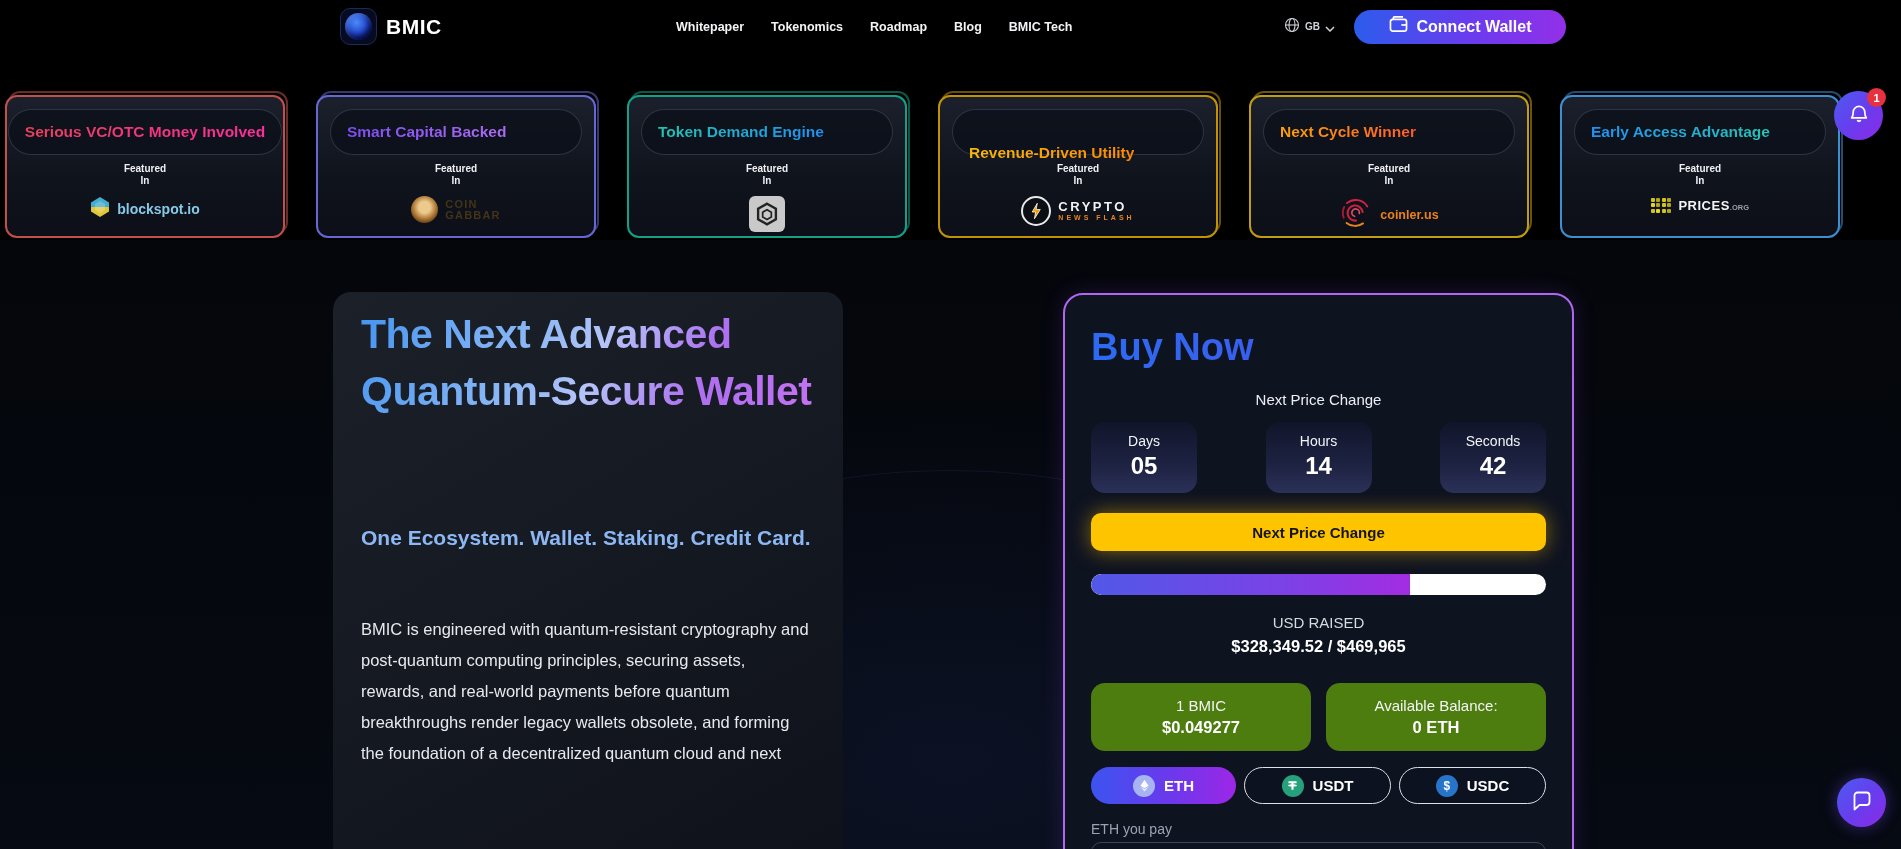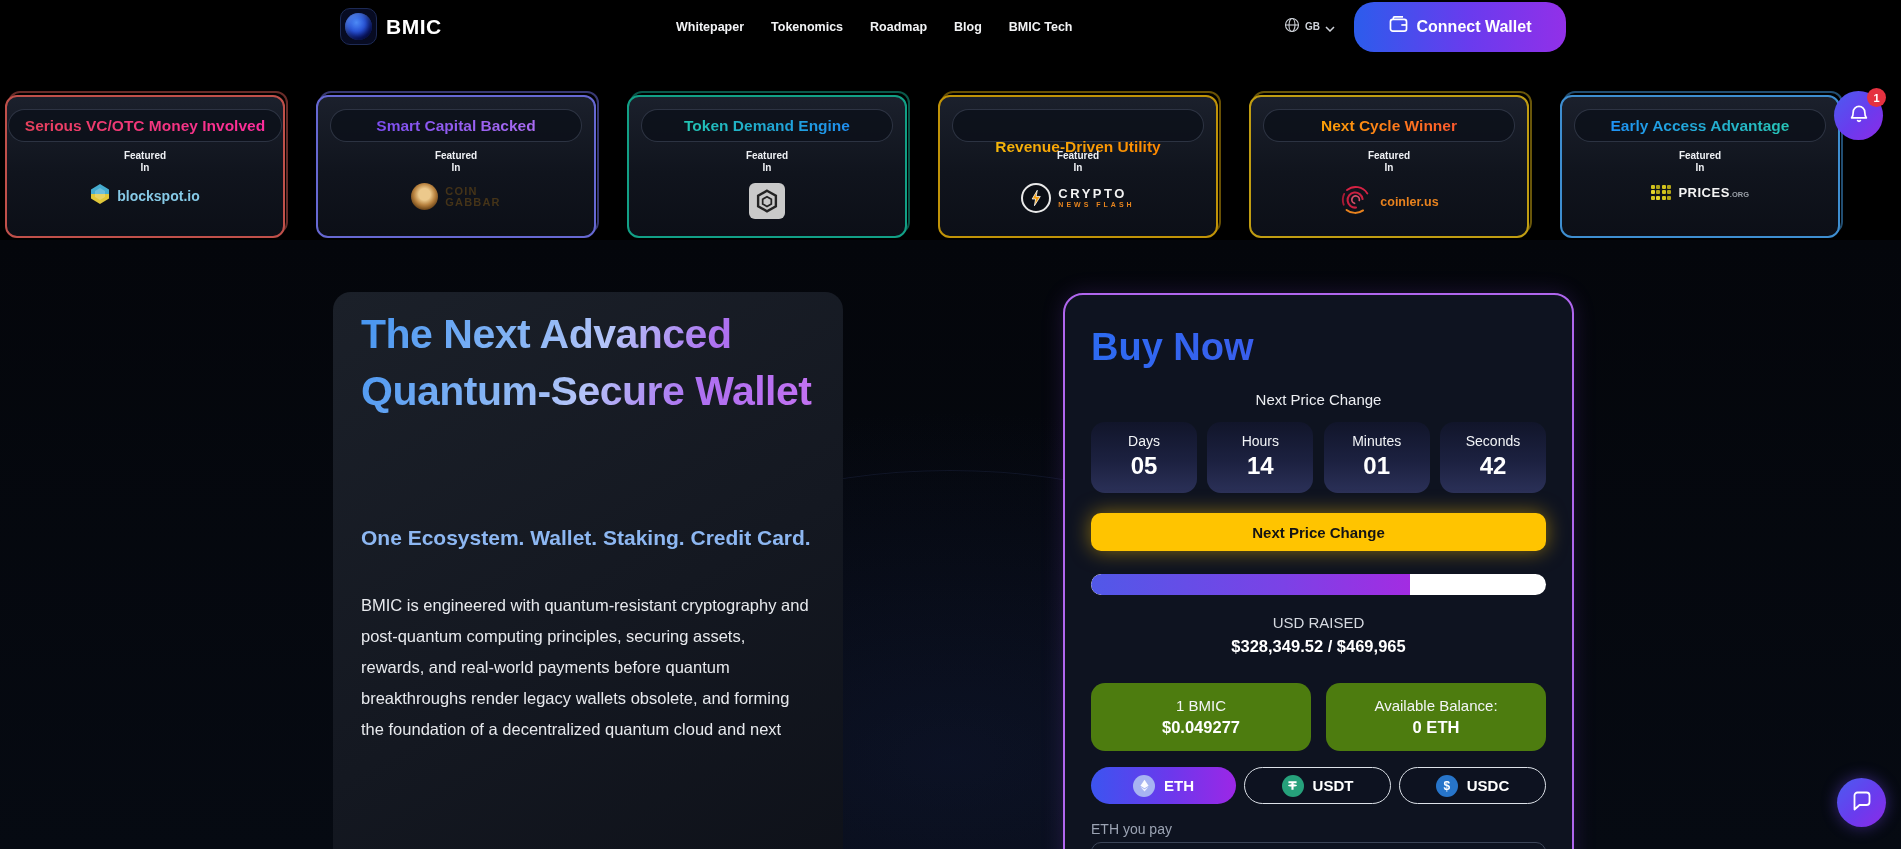--- a/index.html
+++ b/index.html
@@ -14,35 +14,35 @@
     display:flex; align-items:center; justify-content:center; }
   .brand-orb { width:27px; height:27px; border-radius:50%;
     background:radial-gradient(circle at 42% 35%, #4d8af5 0%, #2a55d8 38%, #10259a 68%, #071352 100%);
     box-shadow:inset -2px -3px 6px rgba(0,0,20,.7), inset 2px 2px 4px rgba(130,180,255,.45); }
   .brand-name { color:#fff; font-size:21px; font-weight:bold; letter-spacing:.5px; }
   .nav-links { position:absolute; left:676px; top:0; height:53px; display:flex; align-items:center; gap:27px; }
   .nav-link { color:#f2f3f5; font-size:12.5px; font-weight:600; text-decoration:none; cursor:pointer; white-space:nowrap; }
   .nav-right { position:absolute; left:1284px; top:0; height:53px; display:flex; align-items:center; gap:19px; }
   .lang { display:flex; align-items:center; gap:5px; cursor:pointer; }
   .lang-code { color:#cfd3da; font-size:10px; font-weight:bold; }
-  .connect-btn { width:212px; height:50px; border:none; border-radius:20px; cursor:pointer;
+  .connect-btn { width:212px; height:34px; border:none; border-radius:20px; cursor:pointer;
     background:linear-gradient(90deg,#2c5cec 0%, #6a3bee 55%, #9230e8 100%);
     color:#fff; font-family:inherit; font-size:16px; font-weight:bold;
     display:flex; align-items:center; justify-content:center; gap:9px; }
 
   
   .cards-row { position:absolute; left:5px; top:95px; display:flex; gap:31px; z-index:5; }
   .fcard { position:relative; width:280px; height:143px; border-radius:12px; border:2px solid var(--bc,#666);
     background:linear-gradient(180deg,#1b202c 0%, #10141d 55%, #0c0f17 100%);
     display:flex; flex-direction:column; align-items:center; padding-top:12px; }
   .fcard::before { content:""; position:absolute; inset:-2px; border-radius:12px; border:2px solid var(--bc,#666);
     opacity:.55; transform:translate(3px,-4px); z-index:-1; }
-  .fcard-pill { min-width:calc(100% - 24px); height:33px; border-radius:999px; padding:0 16px;
+  .fcard-pill { min-width:calc(100% - 24px); height:46px; border-radius:999px; padding:0 16px;
     background:rgba(12,16,26,.85); border:1px solid rgba(160,175,205,.22);
-    display:flex; align-items:center; justify-content:center; }
+    display:flex; align-items:center; justify-content:flex-start; }
   .fcard-title { font-size:15.5px; font-weight:bold; white-space:nowrap;
     background-clip:text; -webkit-background-clip:text; color:transparent; -webkit-text-fill-color:transparent; }
   .feat-line { color:#eef0f4; font-size:10px; font-weight:bold; line-height:12px; }
   .feat-line.first { margin-top:8px; }
   .fcard-logo { margin-top:9px; display:flex; align-items:center; gap:7px; }
 
   
   .lg-text-blockspot { color:#86c9e6; font-size:14px; font-weight:600; }
   .lion-head { width:27px; height:27px; border-radius:50%;
     background:radial-gradient(circle at 50% 42%, #ecc98c 0 28%, #b8823f 52%, #6e4619 74%, #38230d 100%); }
@@ -76,21 +76,21 @@
   .deco-ellipse { position:absolute; left:430px; top:470px; width:1040px; height:760px; border-radius:50%;
     border:1px solid rgba(105,125,225,.10); }
 
   .hero-card { position:absolute; left:333px; top:292px; width:510px; height:600px; border-radius:18px;
     background:linear-gradient(150deg,#1b2029 0%, #141821 55%, #0e1119 100%);
     padding:14px 30px 0 28px; z-index:6; }
   .hero-title { font-size:41px; line-height:57px; font-weight:bold; letter-spacing:-.5px;
     background-image:linear-gradient(115deg,#4494f0 0%, #86b5f5 34%, #b4c4f8 52%, #ad70f0 74%, #c472f2 100%);
     background-clip:text; -webkit-background-clip:text; color:transparent; -webkit-text-fill-color:transparent; }
   .hero-subtitle { margin-top:106px; color:#8db7f2; font-size:21px; font-weight:bold; }
-  .hero-desc { margin-top:40px; color:#e7e9ed; font-size:16.5px; line-height:31px; }
+  .hero-desc { margin-top:64px; color:#e7e9ed; font-size:16.5px; line-height:31px; }
 
   
   .buy-card { position:absolute; left:1063px; top:293px; width:511px; height:700px; border-radius:20px;
     background:#0e1320; border:2px solid #b066ee; padding:28px 26px 0 26px; z-index:6;
     box-shadow:0 0 22px rgba(150,80,240,.18); }
   .buy-title { font-size:38px; line-height:48px; font-weight:bold;
     background-image:linear-gradient(90deg,#2d6bf2 0%, #4156ea 60%, #5b49e6 100%);
     background-clip:text; -webkit-background-clip:text; color:transparent; -webkit-text-fill-color:transparent; }
   .npc-label { margin-top:20px; text-align:center; color:#eceef2; font-size:15px; }
   .countdown { margin-top:14px; display:flex; justify-content:space-between; }
@@ -306,24 +306,20 @@
     <div class="countdown" id="countdown">
         <div class="cd-tile">
           <div class="cd-label">Days</div>
                     <div class="cd-value">05</div>
         </div>
         <div class="cd-tile">
           <div class="cd-label">Hours</div>
                     <div class="cd-value">14</div>
         </div>
         <div class="cd-tile">
-          <div class="cd-label">Minutes</div>
-                    <div class="cd-value">01</div>
-        </div>
-        <div class="cd-tile">
           <div class="cd-label">Seconds</div>
                     <div class="cd-value">42</div>
         </div>
       </div>
     <button class="cta-btn">Next Price Change</button>
     <div class="progress">
       <div class="progress-fill" id="progress-fill" style="width: 70%;"></div>
     </div>
     <div class="raised-label">USD RAISED</div>
     <div class="raised-value">$328,349.52 / $469,965</div>

